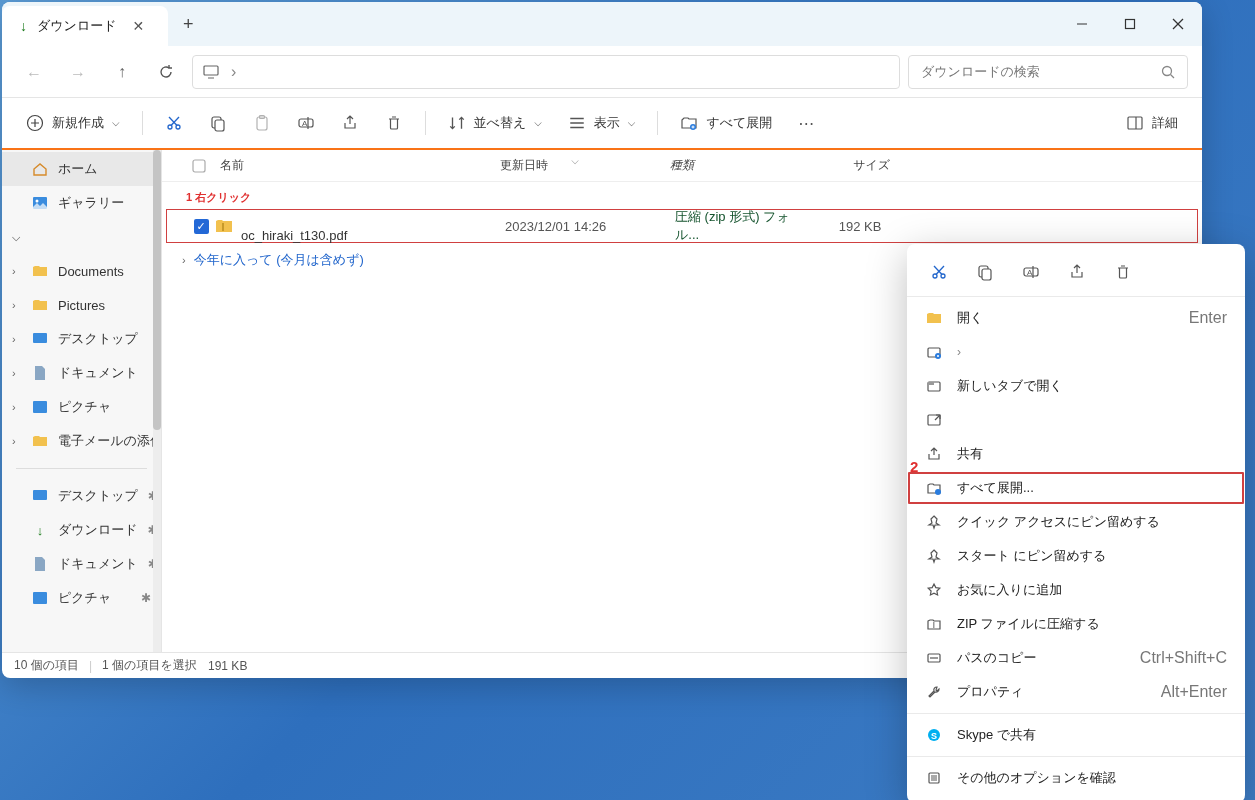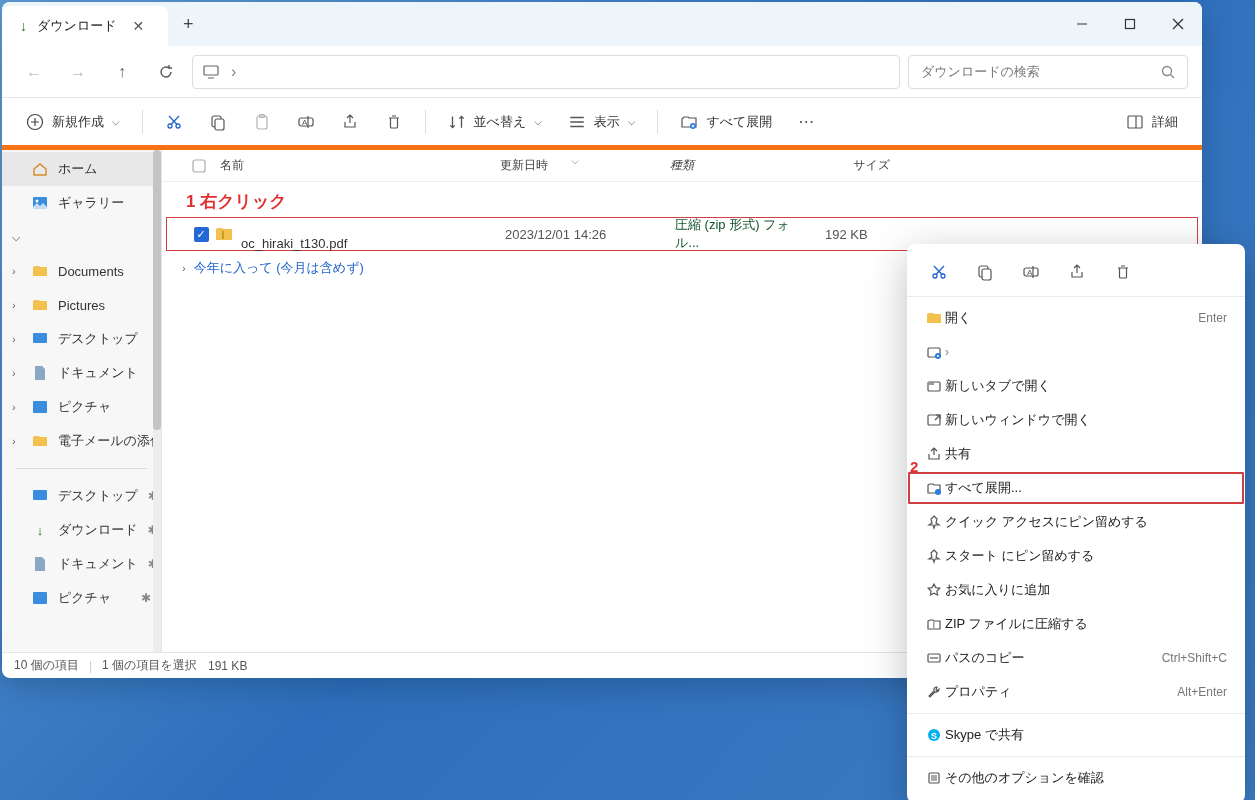--- a/index.html
+++ b/index.html
@@ -11,21 +11,21 @@
 .tab-title { font-size: 13px; color: #222; flex: 1; }
 .tab-close { color: #555; font-size: 14px; padding: 2px 6px; cursor: pointer; }
 .new-tab { width: 40px; display: flex; align-items: center; justify-content: center; color: #444; font-size: 18px; }
 .sys-buttons { margin-left: auto; display: flex; }
 .sys-btn { width: 48px; display: flex; align-items: center; justify-content: center; color: #333; font-size: 12px; }
 .navbar { height: 52px; display: flex; align-items: center; padding: 0 14px; gap: 8px; border-bottom: 1px solid #e5e5e5; }
 .nav-btn { width: 36px; height: 36px; display: flex; align-items: center; justify-content: center; color: #666; border-radius: 4px; }
 .nav-btn.disabled { color: #bbb; }
 .addr-box { flex: 1; height: 34px; border: 1px solid #ddd; border-radius: 4px; display: flex; align-items: center; padding: 0 10px; gap: 12px; color: #555; }
 .search-box { width: 280px; height: 34px; border: 1px solid #ddd; border-radius: 4px; display: flex; align-items: center; padding: 0 12px; justify-content: space-between; color: #777; font-size: 13px; }
-.toolbar { height: 52px; display: flex; align-items: center; padding: 0 14px; gap: 6px; border-bottom: 5px solid #f97316; }
+.toolbar { height: 52px; display: flex; align-items: center; padding: 0 14px; gap: 6px; border-bottom: 2px solid #f97316; }
 .tb-btn { height: 36px; padding: 0 10px; display: flex; align-items: center; gap: 8px; color: #333; font-size: 13px; border-radius: 4px; }
 .tb-btn svg, .tb-icon { width: 18px; height: 18px; }
 .tb-sep { width: 1px; height: 24px; background: #ddd; margin: 0 6px; }
 .tb-spacer { flex: 1; }
 .body { flex: 1; display: flex; overflow: hidden; }
 .sidebar { width: 160px; background: #f7f7f7; border-right: 1px solid #e5e5e5; overflow-y: auto; padding: 2px 0; position: relative; }
 .sb-scrollbar { position: absolute; right: 0; top: 0; width: 8px; height: 100%; background: #ededed; }
 .sb-thumb { position: absolute; right: 0; top: 0; width: 8px; height: 280px; background: #c4c4c4; border-radius: 4px; }
 .sb-item { height: 34px; display: flex; align-items: center; padding: 0 10px 0 30px; gap: 10px; font-size: 13px; color: #333; position: relative; white-space: nowrap; overflow: hidden; }
 .sb-item.active { background: #e8e8e8; }
@@ -35,42 +35,42 @@
 .sb-divider { height: 1px; background: #ddd; margin: 10px 14px; }
 .content { flex: 1; display: flex; flex-direction: column; overflow: hidden; }
 .cols-header { height: 32px; display: flex; align-items: center; border-bottom: 1px solid #eee; font-size: 12px; color: #444; padding-left: 20px; }
 .cols-header .col { padding: 0 10px; }
 .col-chk { width: 28px; }
 .col-name { width: 280px; }
 .col-date { width: 170px; position: relative; }
 .col-type { width: 150px; font-style: italic; }
 .col-size { width: 90px; text-align: right; }
 .sort-ind { position: absolute; top: -2px; left: 50%; transform: translateX(-50%); color: #999; font-size: 10px; }
-.annot { color: #e03030; font-size: 17px; font-weight: bold; padding: 8px 0 4px 24px; }
+.annot { color: #e03030; font-size: 11px; font-weight: bold; padding: 8px 0 4px 24px; }
 .file-row { height: 34px; display: flex; align-items: center; padding-left: 20px; font-size: 13px; color: #333; border: 1px solid #d04040; background: #fff; margin: 0 4px 0 4px; }
 .file-row .chk { width: 28px; display: flex; align-items: center; justify-content: center; }
 .file-row .chk-box { width: 15px; height: 15px; background: #2368d6; border-radius: 2px; display: flex; align-items: center; justify-content: center; color: #fff; font-size: 11px; }
 .file-row .fico { width: 20px; margin-right: 6px; }
 .file-row .fname { width: 254px; margin-top: 19px; }
 .file-row .fdate { width: 170px; color: #555; padding: 0 10px; }
 .file-row .ftype { width: 150px; color: #14532d; padding: 0 10px; }
-.file-row .fsize { width: 90px; text-align: left; color: #555; padding: 0 10px; }
+.file-row .fsize { width: 90px; text-align: center; color: #555; padding: 0 10px; }
 .group-row { padding: 8px 0 8px 20px; display: flex; align-items: center; gap: 8px; font-size: 13px; }
 .group-row .gchev { color: #666; font-size: 11px; }
 .group-row .glabel { color: #2266cc; }
 .statusbar { height: 26px; border-top: 1px solid #e5e5e5; display: flex; align-items: center; padding: 0 12px; font-size: 12px; color: #555; gap: 4px; }
 .statusbar .ssep { color: #ccc; margin: 0 6px; }
 .context-menu { position: absolute; left: 907px; top: 244px; width: 338px; background: #fff; border-radius: 8px; box-shadow: 0 10px 40px rgba(0,0,0,0.25); padding: 8px 0; z-index: 100; overflow: hidden; }
 .cm-iconrow { height: 40px; display: flex; align-items: center; justify-content: flex-start; gap: 22px; padding: 0 20px; }
 .cm-iconbtn { width: 24px; height: 24px; display: flex; align-items: center; justify-content: center; color: #444; }
 .cm-sep { height: 1px; background: #eaeaea; margin: 4px 0; }
-.cm-item { height: 34px; display: flex; align-items: center; padding: 0 18px; gap: 2px; font-size: 13px; color: #222; }
+.cm-item { height: 34px; display: flex; align-items: center; padding: 0 18px; gap: 14px; font-size: 13px; color: #222; }
 .cm-item .cico { width: 18px; height: 18px; display: flex; align-items: center; justify-content: center; color: #555; }
 .cm-item .clabel { flex: 1; }
-.cm-item .cshort { color: #777; font-size: 12px; }
+.cm-item .cshort { color: #777; font-size: 16px; }
 .cm-item .carrow { color: #888; font-size: 12px; }
 .cm-item.highlighted { outline: 2px solid #d04040; outline-offset: -3px; border-radius: 2px; }
 .annot2 { position: absolute; left: 910px; top: 458px; color: #e03030; font-size: 15px; font-weight: bold; z-index: 101; }
 svg { display: block; }
 </style>
 </head>
 <body>
 
 <div class="window">
 
@@ -448,21 +448,20 @@
     <span class="clabel">新しいタブで開く</span>
   </div>
   <div class="cm-item">
     <span class="cico">
         <svg width="16" height="16" viewBox="0 0 16 16">
           <rect x="2" y="3" width="12" height="10" rx="1" fill="none" stroke="#555" stroke-width="1.2"></rect>
           <path d="M10 3l4 0 0 4" fill="none" stroke="#555" stroke-width="1.2"></path>
           <line x1="9" y1="8" x2="14" y2="3" stroke="#555" stroke-width="1.2"></line>
         </svg>
       </span>
-    <span class="clabel">新しいウィンドウで開く</span>
   </div>
   <div class="cm-item">
     <span class="cico">
         <svg width="16" height="16" viewBox="0 0 16 16">
           <path d="M3 8v5h10V8" fill="none" stroke="#555" stroke-width="1.2"></path>
           <path d="M8 2v7M5 5l3-3 3 3" fill="none" stroke="#555" stroke-width="1.2"></path>
         </svg>
       </span>
     <span class="clabel">共有</span>
   </div>

